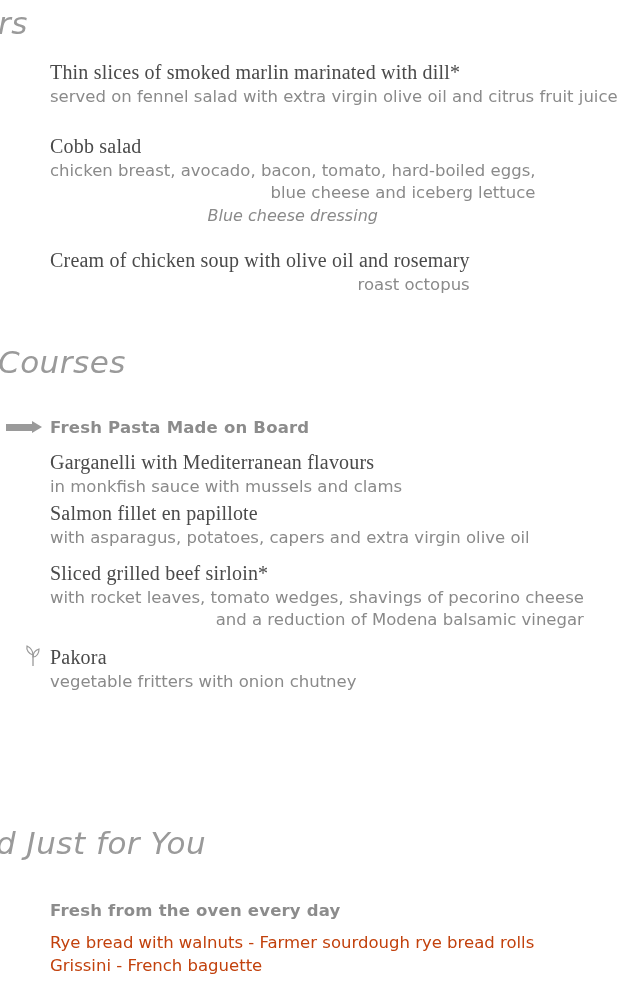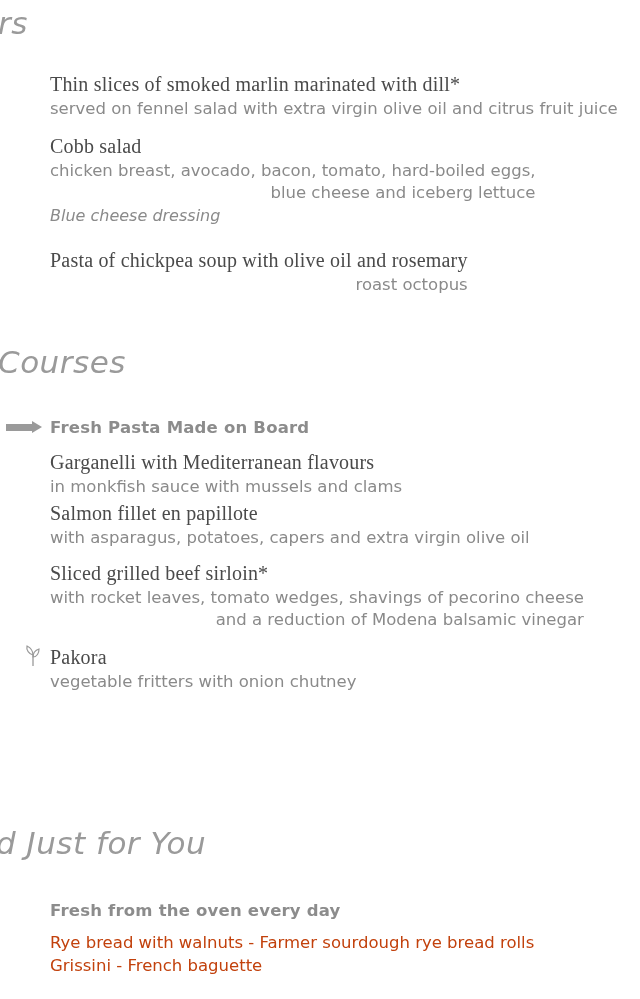--- a/index.html
+++ b/index.html
@@ -76,20 +76,21 @@
     text-align: right;
   }
   .dish-note {
     font-family: "DejaVu Sans", sans-serif;
     font-style: italic;
     font-size: 16px;
     color: #8a8a8a;
     line-height: 1.3;
     margin-top: 2px;
     white-space: nowrap;
+    text-align: center;
   }
 
   
   .sub-label {
     position: absolute;
     left: 50px;
     font-family: "DejaVu Sans", sans-serif;
     font-size: 16.5px;
     font-weight: 700;
     color: #8c8c8c;
@@ -144,34 +145,34 @@
     white-space: pre-line;
   }
 </style>
 </head>
 <body>
 
 <div class="page">
 
   <div class="section-heading heading-starters">rs</div>
 
-  <div class="dish" style="top:72px;">
+  <div class="dish" style="top:60px;">
     <div class="dish-title">Thin slices of smoked marlin marinated with dill*</div>
     <div class="dish-desc">served on fennel salad with extra virgin olive oil and citrus fruit juice</div>
   </div>
 
   <div class="dish" style="top:134px;">
     <div class="dish-title">Cobb salad</div>
     <div class="dish-desc">chicken breast, avocado, bacon, tomato, hard-boiled eggs,
 blue cheese and iceberg lettuce</div>
     <div class="dish-note">Blue cheese dressing</div>
   </div>
 
   <div class="dish" style="top:248px;">
-    <div class="dish-title">Pasta of chickpea soup with olive oil and rosemary</div>
+    <div class="dish-title">Cream of chicken soup with olive oil and rosemary</div>
     <div class="dish-desc">roast octopus</div>
   </div>
 
   <div class="section-heading heading-courses">Courses</div>
 
   <div class="arrow-marker">
     <div class="bar"></div>
     <div class="tip"></div>
   </div>
 

